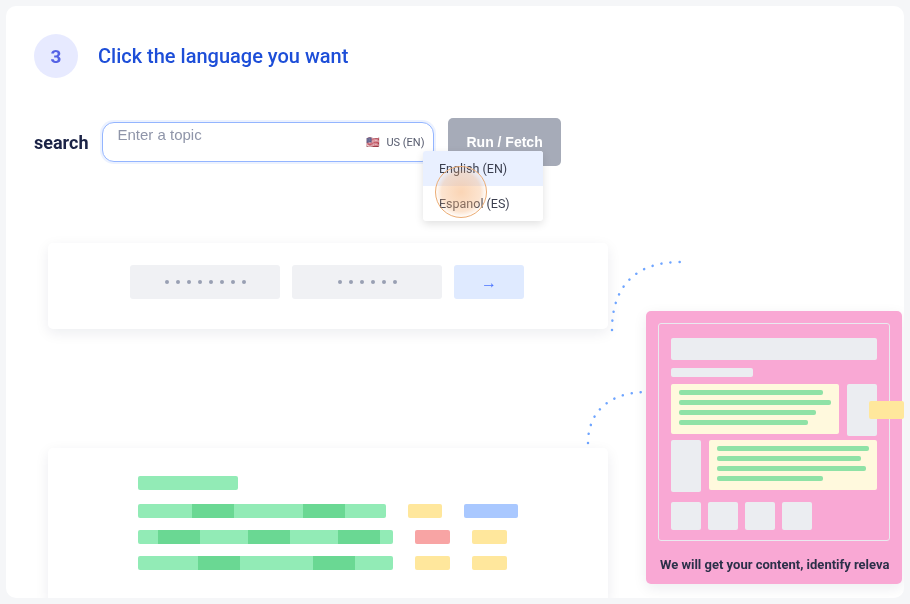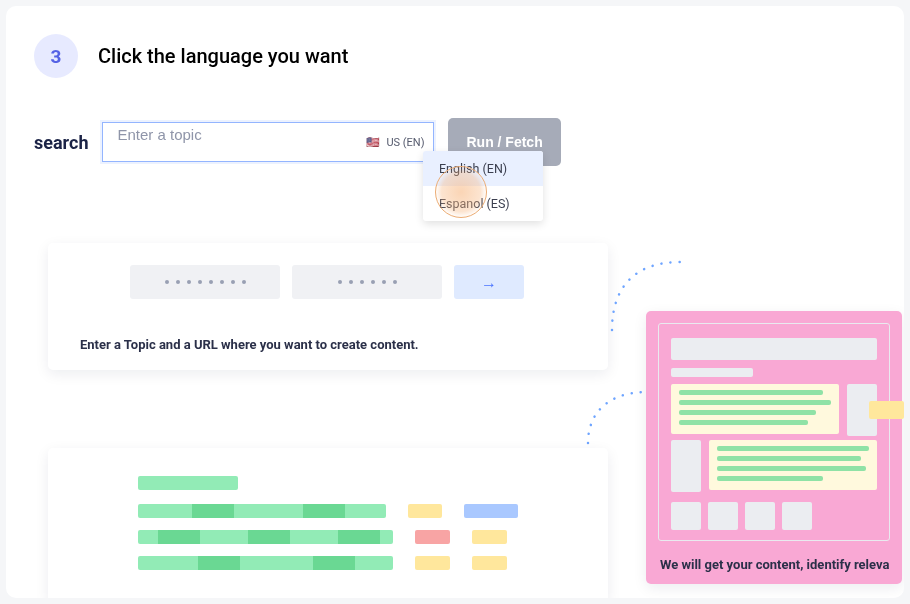--- a/index.html
+++ b/index.html
@@ -33,21 +33,21 @@
     background: #e7eaff;
     border-radius: 50%;
     display: flex;
     align-items: center;
     justify-content: center;
     color: #5562e5;
     font-weight: 700;
     font-size: 19px;
   }
   .step-title {
-    color: #000000;
+    color: #1d4ed8;
     font-size: 20px;
     font-weight: 500;
   }
 
   
   .input-row {
     display: flex;
     align-items: center;
     gap: 14px;
     padding: 40px 28px 0 28px;
@@ -59,21 +59,21 @@
     font-size: 18px;
   }
   .topic-wrap {
     position: relative;
     flex: 0 0 332px;
   }
   .topic-input {
     width: 100%;
     height: 40px;
     border: 1.5px solid #94b5ff;
-    border-radius: 0;
+    border-radius: 12px;
     padding: 0 95px 16px 14px;
     font-size: 15px;
     color: #333;
     outline: none;
     box-shadow: 0 0 0 2px rgba(130,170,255,0.15);
   }
   .topic-input::placeholder { color: #8f95a9; }
   .lang-chip {
     position: absolute;
     right: 10px;
@@ -318,21 +318,20 @@
           <span class="dot"></span>
           <span class="dot"></span>
           <span class="dot"></span>
           <span class="dot"></span>
           <span class="dot"></span>
       </div>
       <div class="skel skel-btn">
         <span>→</span>
       </div>
     </div>
-    <div class="preview1-caption">Enter a Topic and a URL where you want to create content.</div>
   </div>
 
   <svg class="dotcurve curve1" viewBox="0 0 80 80">
     <path d="M 6 74 C 6 30, 30 6, 74 6"></path>
   </svg>
   <svg class="dotcurve curve2" viewBox="0 0 80 70">
     <path d="M 2 62 C 2 28, 28 6, 76 12"></path>
   </svg>
 
   <div class="preview2">

